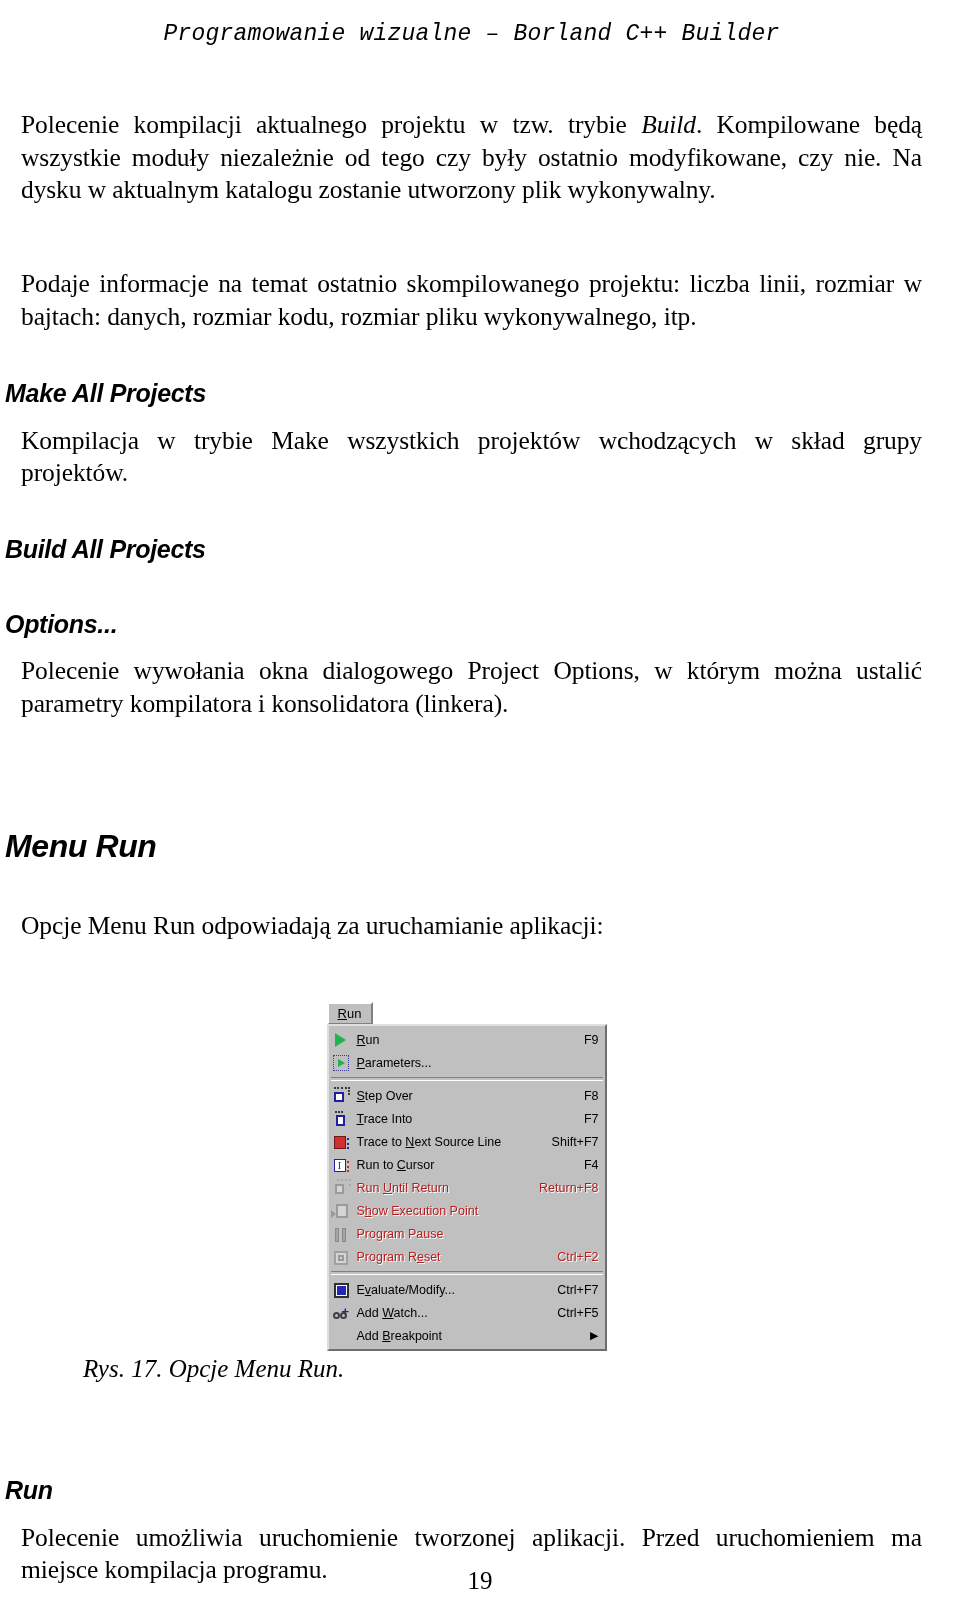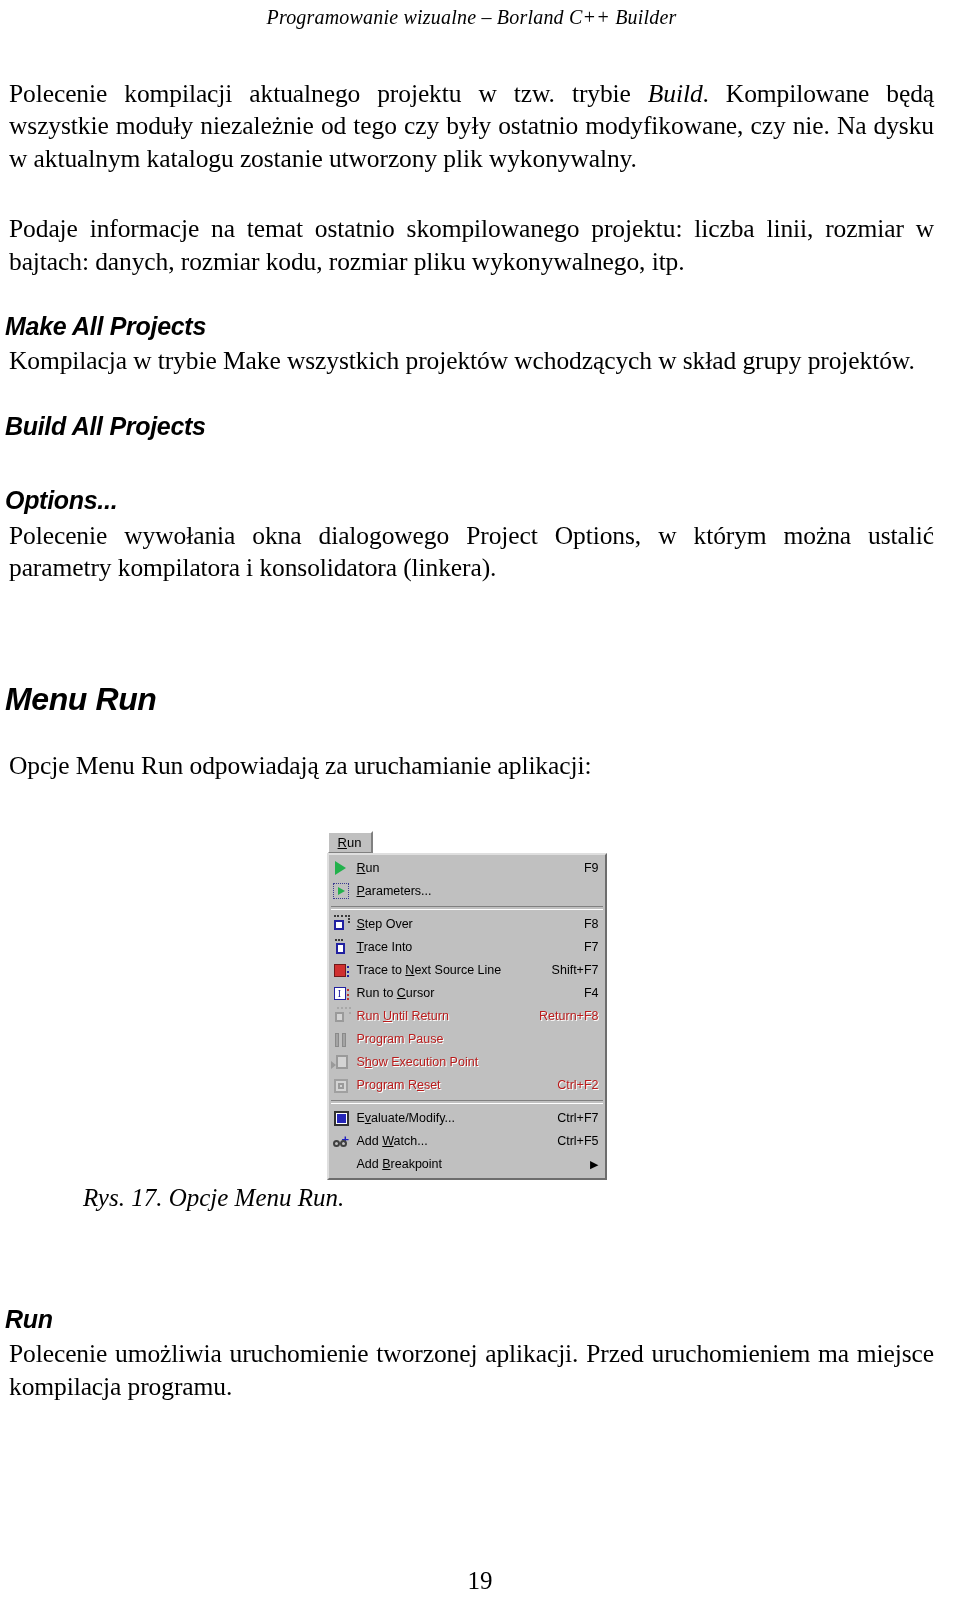--- a/index.html
+++ b/index.html
@@ -20,25 +20,25 @@
     position: relative;
     width: 960px;
     height: 1609px;
     box-sizing: border-box;
     padding: 0 22px 0 5px;
   }
 
   
   .running-head {
     text-align: center;
-    font-family: Liberation Serif, serif;
+    font-family: Liberation Mono, monospace;
     font-style: italic;
-    font-size: 20px;
+    font-size: 23px;
     letter-spacing: .2px;
-    padding-top: 6px;
+    padding-top: 22px;
     line-height: 1.1;
     white-space: nowrap;
   }
 
   .spacer-after-head { height: 46px; }
 
   
   h2.sec-head {
     font-family: "Liberation Sans", "DejaVu Sans", sans-serif;
     font-weight: bold;
@@ -55,21 +55,21 @@
     font-style: italic;
     font-size: 32px;
     margin: 0 0 12px 0;
     padding: 0;
     line-height: 1.18;
     letter-spacing: -0.4px;
   }
 
   
   p.body {
-    margin: 4px;
+    margin: 16px;
     padding: 0;
     font-size: 25.5px;
     line-height: 1.27;
     text-align: justify;
     text-justify: inter-word;
     letter-spacing: -0.1px;
   }
   p.body.left { text-align: left; }
   p.body i { font-style: italic; }
 
@@ -458,31 +458,31 @@
       <div class="mi disabled">
         <span class="ico">
             <span class="ic-rununtil"></span>
           </span>
         <span class="lbl"><span>Run </span><span class="u">U</span><span>ntil Return</span></span>
         <span class="acc">Return+F8</span>
       </div>
 
       <div class="mi disabled">
         <span class="ico">
+            <span class="ic-showexec"></span>
+          </span>
+        <span class="lbl"><span>S</span><span class="u">h</span><span>ow Execution Point</span></span>
+        <span class="acc"></span>
+      </div>
+
+      <div class="mi disabled">
+        <span class="ico">
             <span class="ic-pause"></span>
           </span>
         <span class="lbl">Program Pause</span>
-        <span class="acc"></span>
-      </div>
-
-      <div class="mi disabled">
-        <span class="ico">
-            <span class="ic-showexec"></span>
-          </span>
-        <span class="lbl"><span>S</span><span class="u">h</span><span>ow Execution Point</span></span>
         <span class="acc"></span>
       </div>
 
       <div class="mi disabled">
         <span class="ico">
             <span class="ic-reset"></span>
           </span>
         <span class="lbl"><span>Program R</span><span class="u">e</span><span>set</span></span>
         <span class="acc">Ctrl+F2</span>
       </div>

